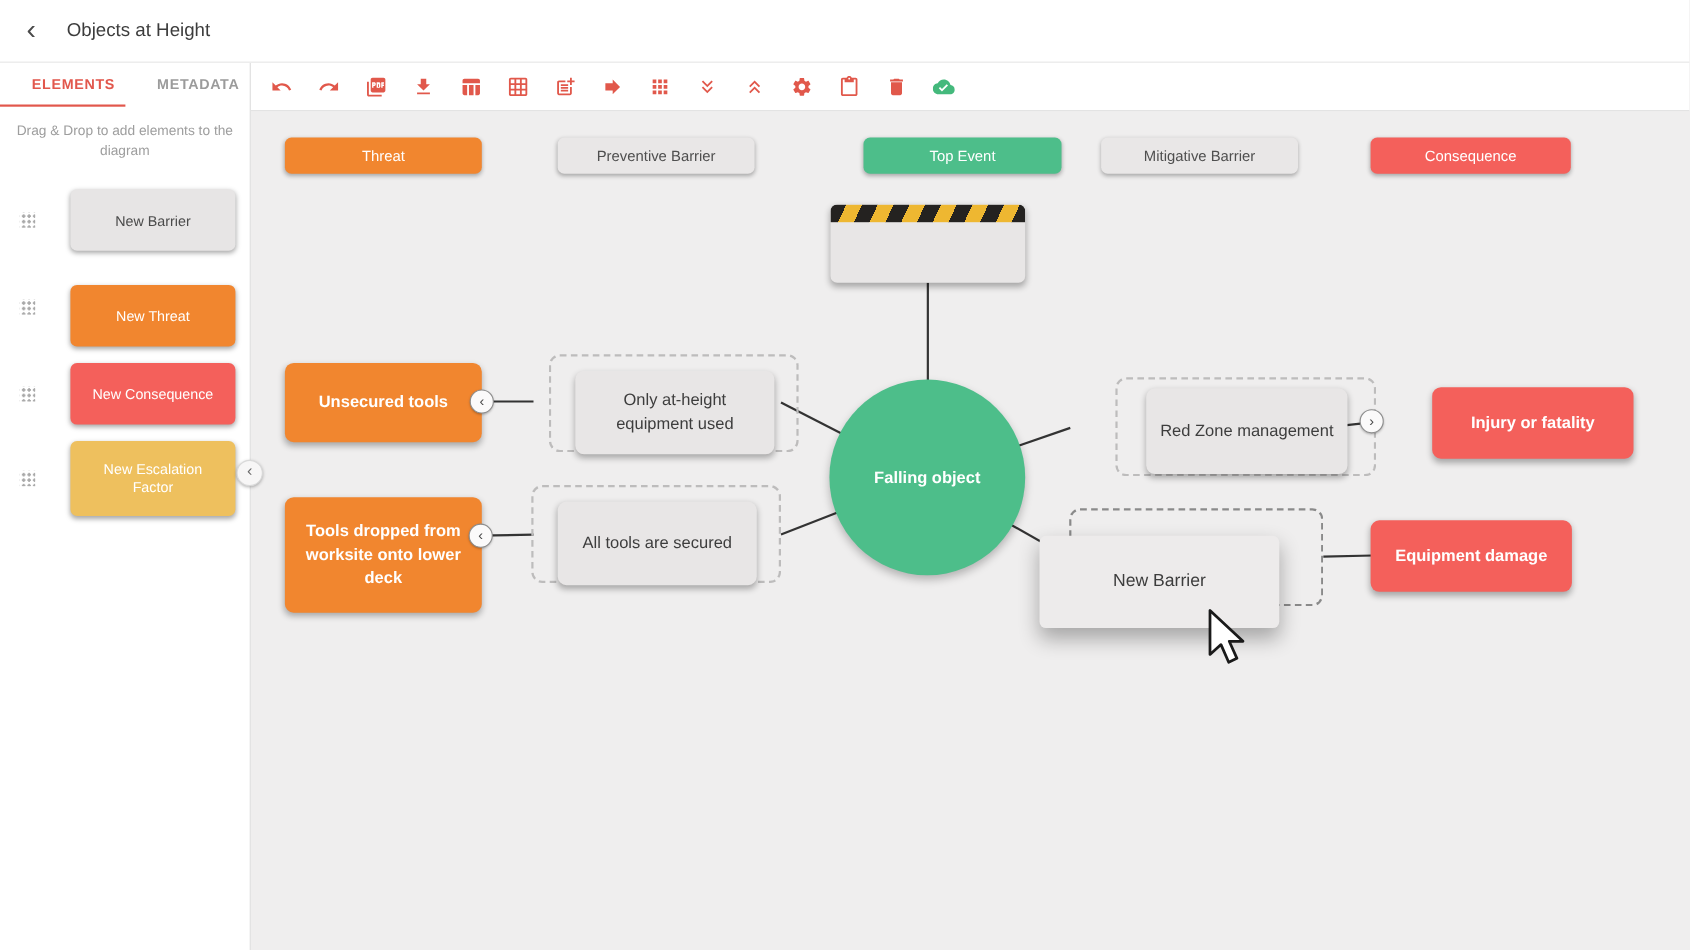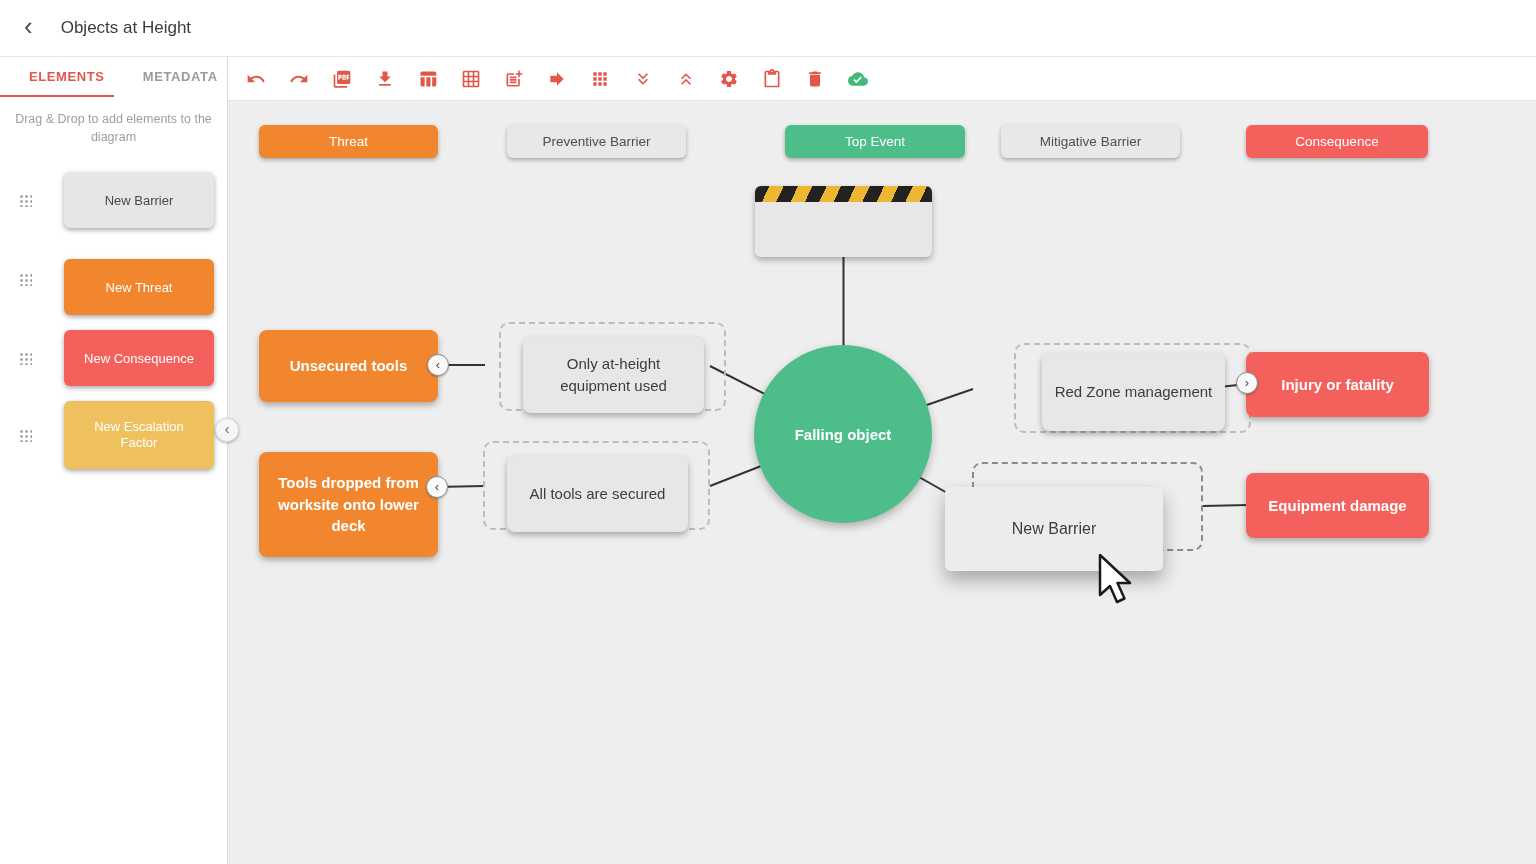--- a/index.html
+++ b/index.html
@@ -309,20 +309,20 @@
     <span>›</span>
   </div>
 
   <div class="dashed-slot" style="left:786px;top:242px;width:237px;height:90px;">
     <div class="slot-inner" style="left:26px;top:8px;width:183px;height:78px;">Red Zone management</div>
   </div>
   <div class="dashed-slot dark" style="left:744px;top:361px;width:231px;height:89px;"></div>
 
   <div class="dragging-node">New Barrier</div>
 
-  <div class="node white-text" style="left: 1018px; top: 251px; width: 183px; height: 65px; font-weight: bold; background-color: rgb(244, 96, 91);">Injury or fatality</div>
+  <div class="node white-text" style="left: 1074px; top: 251px; width: 183px; height: 65px; font-weight: bold; background-color: rgb(244, 96, 91);">Injury or fatality</div>
   <div class="node white-text" style="left: 1018px; top: 372px; width: 183px; height: 65px; font-weight: bold; background-color: rgb(244, 96, 91);">Equipment damage</div>
 
   <svg class="cursor-arrow" width="40" height="56" viewBox="0 0 40 56">
     <path d="M4 2 L4 42 L14 33 L21 49 L28.5 45.5 L21.5 30 L34 30 Z" fill="#ffffff" stroke="#1a1a1a" stroke-width="2.5" stroke-linejoin="round"></path>
   </svg>
 
 </div>
 
 </body></html>

